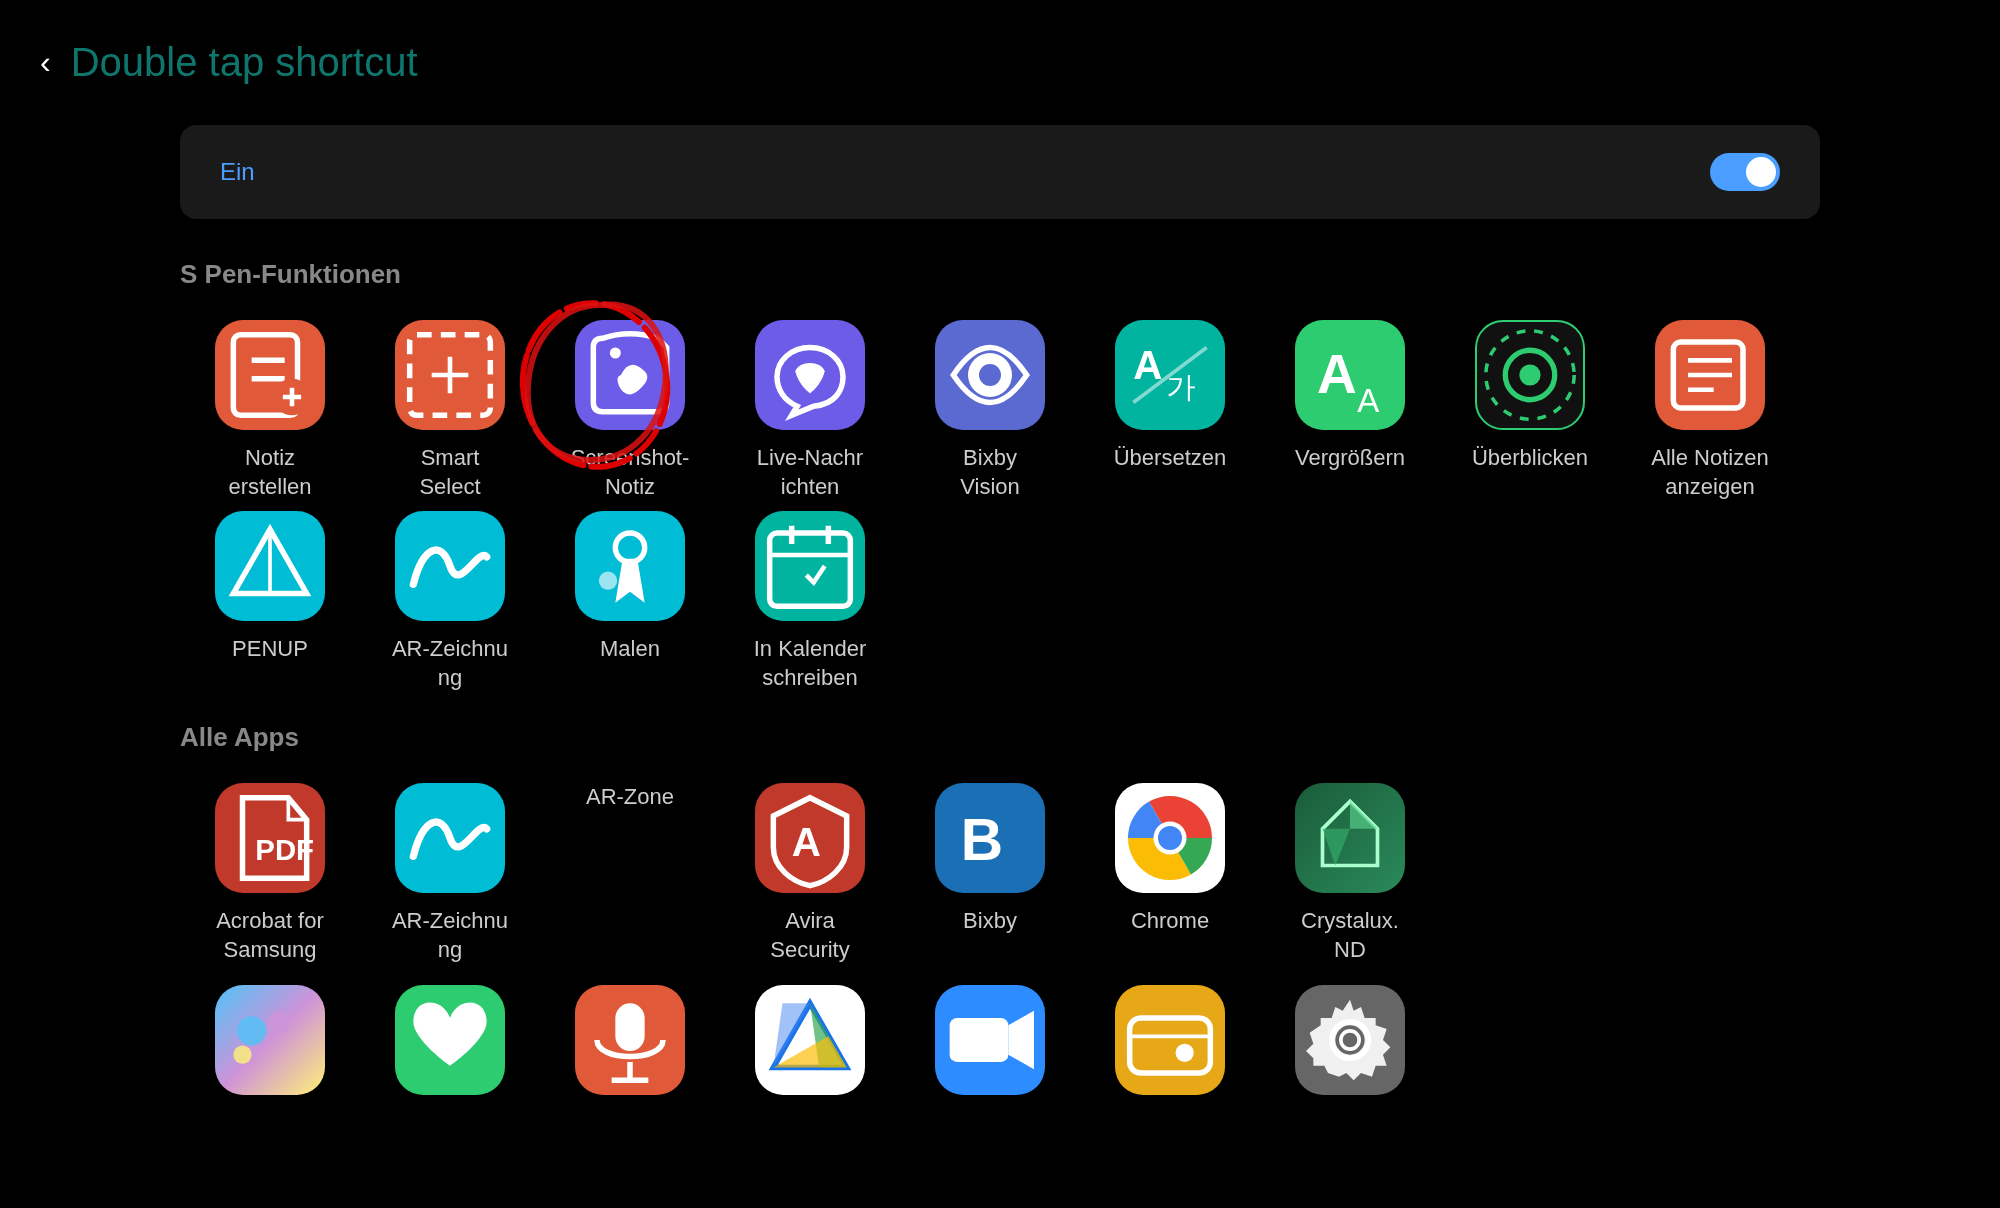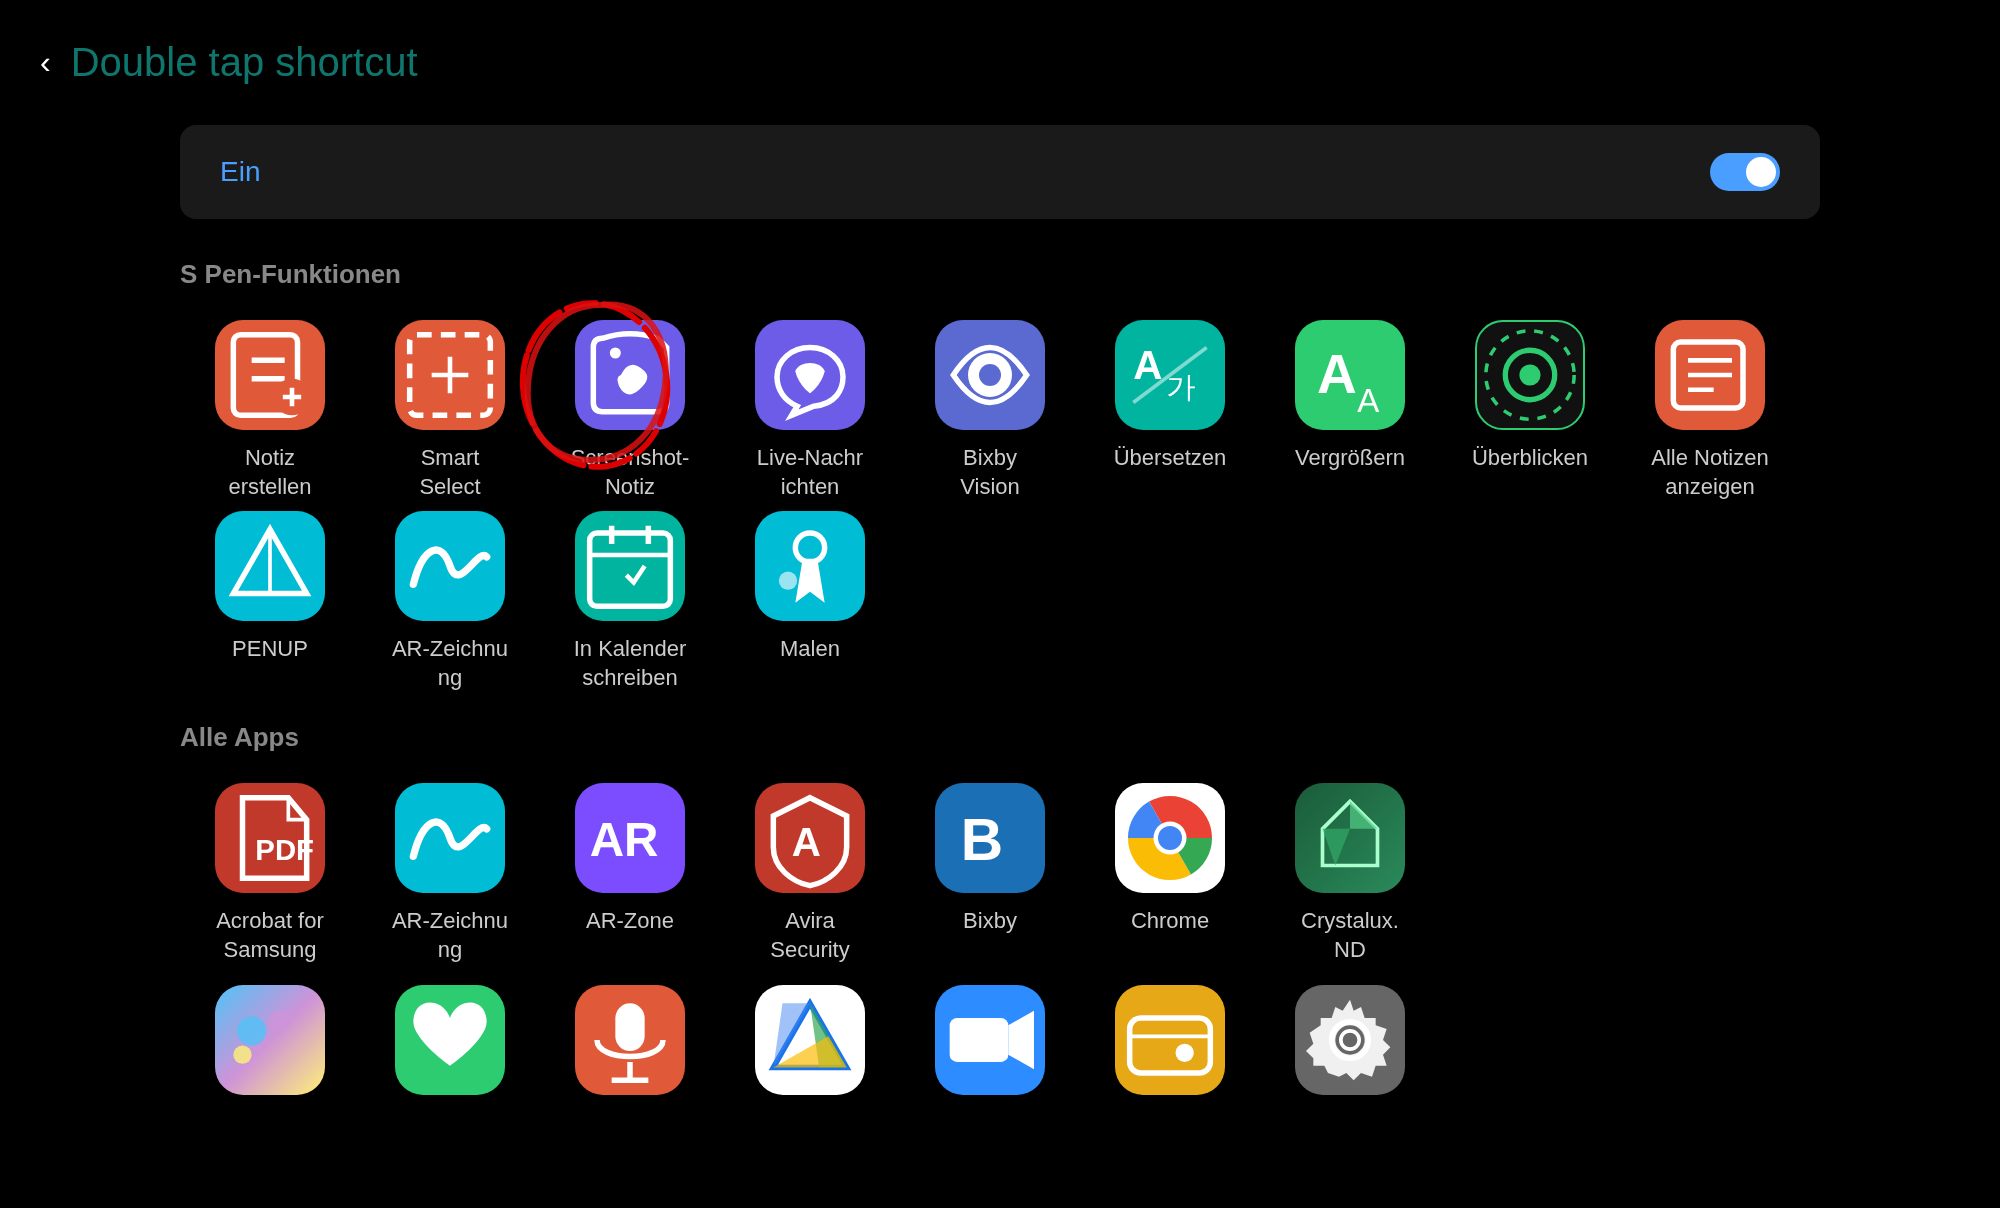--- a/index.html
+++ b/index.html
@@ -35,21 +35,21 @@
     .toggle-row {
       margin: 20px 180px 0 180px;
       background: #1a1a1a;
       border-radius: 16px;
       padding: 28px 40px;
       display: flex;
       align-items: center;
       justify-content: space-between;
     }
     .toggle-label {
-      font-size: 28px;
+      font-size: 24px;
       color: #4a9eff;
       font-weight: 500;
     }
     .toggle-switch {
       width: 70px;
       height: 38px;
       background: #4a9eff;
       border-radius: 19px;
       position: relative;
       cursor: pointer;
@@ -271,43 +271,43 @@
     <div class="app-item">
       <div class="app-icon icon-ar-zeichnung">
         <svg viewBox="0 0 60 60">
             <path d="M10 40 C15 20, 25 15, 30 30 C35 45, 45 20, 50 25" fill="none" stroke="white" stroke-width="4" stroke-linecap="round"></path>
           </svg>
       </div>
       <span class="app-label">AR-Zeichnu<br>ng</span>
     </div>
 
     <div class="app-item">
+      <div class="app-icon icon-malen">
+        <svg viewBox="0 0 60 60">
+            <circle cx="30" cy="20" r="8" fill="none" stroke="white" stroke-width="3"></circle>
+            <path d="M26 26 L22 50 L30 44 L38 50 L34 26" fill="white"></path>
+            <circle cx="18" cy="38" r="5" fill="white" opacity="0.6"></circle>
+          </svg>
+      </div>
+      <span class="app-label">Malen</span>
+    </div>
+
+    <div class="app-item">
       <div class="app-icon icon-kalender">
         <svg viewBox="0 0 60 60">
             <rect x="8" y="12" width="44" height="40" rx="4" fill="none" stroke="white" stroke-width="3"></rect>
             <line x1="8" y1="24" x2="52" y2="24" stroke="white" stroke-width="2.5"></line>
             <line x1="20" y1="8" x2="20" y2="18" stroke="white" stroke-width="3"></line>
             <line x1="40" y1="8" x2="40" y2="18" stroke="white" stroke-width="3"></line>
             <path d="M28 35 L32 39 L38 30" fill="none" stroke="white" stroke-width="2.5"></path>
           </svg>
       </div>
       <span class="app-label">In Kalender<br>schreiben</span>
     </div>
 
-    <div class="app-item">
-      <div class="app-icon icon-malen">
-        <svg viewBox="0 0 60 60">
-            <circle cx="30" cy="20" r="8" fill="none" stroke="white" stroke-width="3"></circle>
-            <path d="M26 26 L22 50 L30 44 L38 50 L34 26" fill="white"></path>
-            <circle cx="18" cy="38" r="5" fill="white" opacity="0.6"></circle>
-          </svg>
-      </div>
-      <span class="app-label">Malen</span>
-    </div>
-
   </div>
 </div>
 
 <div class="section" style="margin-top:30px;">
   <div class="section-title">Alle Apps</div>
   <div class="app-grid">
 
     <div class="app-item">
       <div class="app-icon icon-acrobat">
         <svg viewBox="0 0 60 60">
@@ -322,25 +322,20 @@
     <div class="app-item">
       <div class="app-icon icon-ar-zeichnung2">
         <svg viewBox="0 0 60 60">
             <path d="M10 40 C15 20, 25 15, 30 30 C35 45, 45 20, 50 25" fill="none" stroke="white" stroke-width="4" stroke-linecap="round"></path>
           </svg>
       </div>
       <span class="app-label">AR-Zeichnu<br>ng</span>
     </div>
 
     <div class="app-item">
-      <div class="app-icon icon-ar-zone">
-        <svg viewBox="0 0 60 60">
-            <text x="8" y="40" font-size="26" font-weight="bold" fill="white">AR</text>
-          </svg>
-      </div>
       <span class="app-label">AR-Zone</span>
     </div>
 
     <div class="app-item">
       <div class="app-icon icon-avira">
         <svg viewBox="0 0 60 60">
             <path d="M30 8 L50 18 L50 35 C50 46, 40 54, 30 56 C20 54, 10 46, 10 35 L10 18 Z" fill="none" stroke="white" stroke-width="3"></path>
             <text x="20" y="40" font-size="22" font-weight="bold" fill="white">A</text>
           </svg>
       </div>

